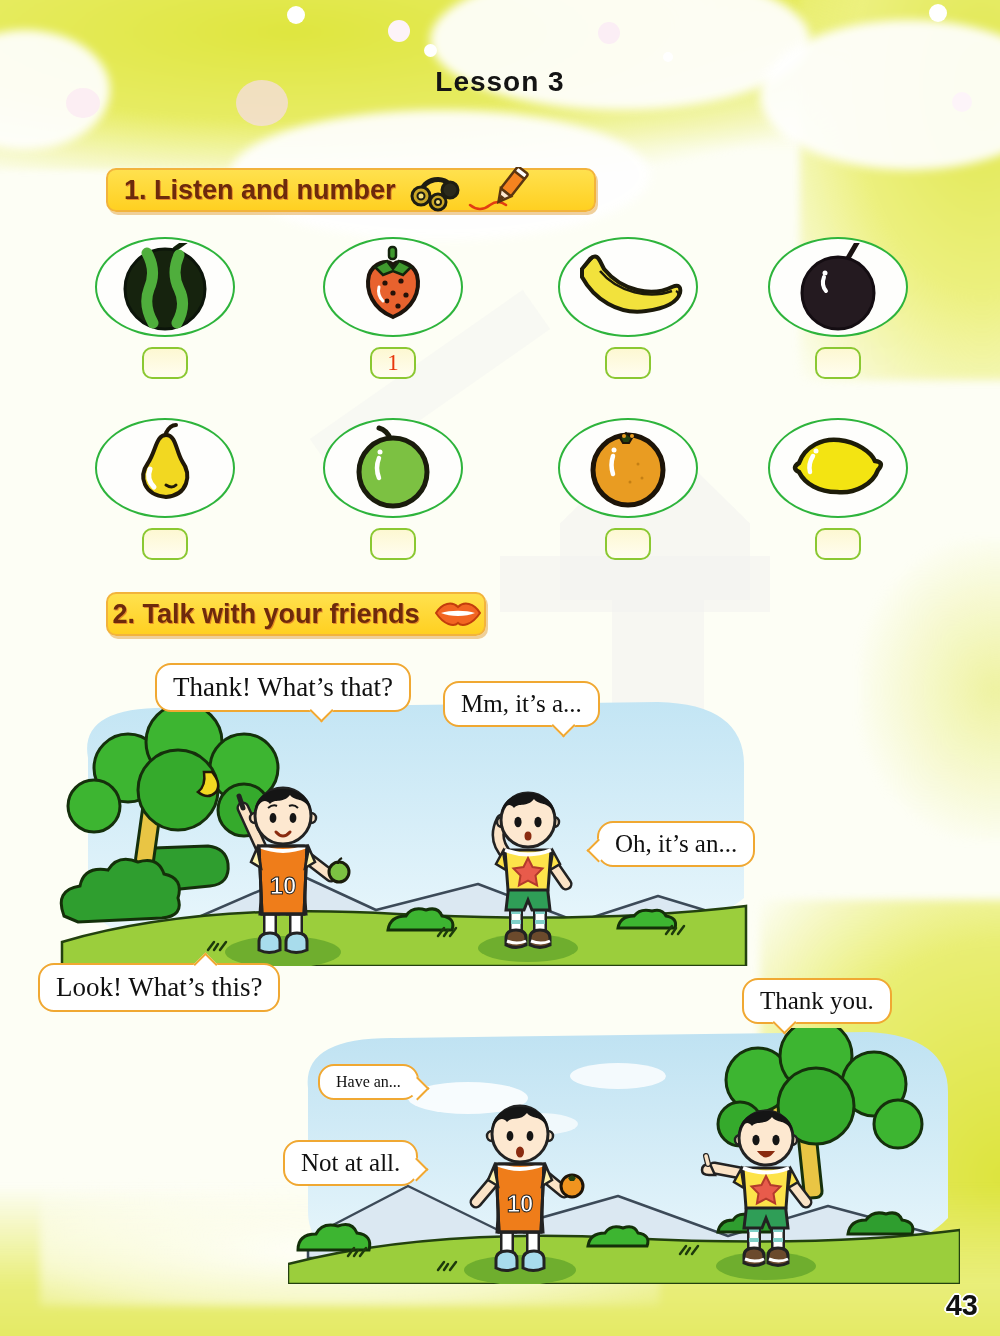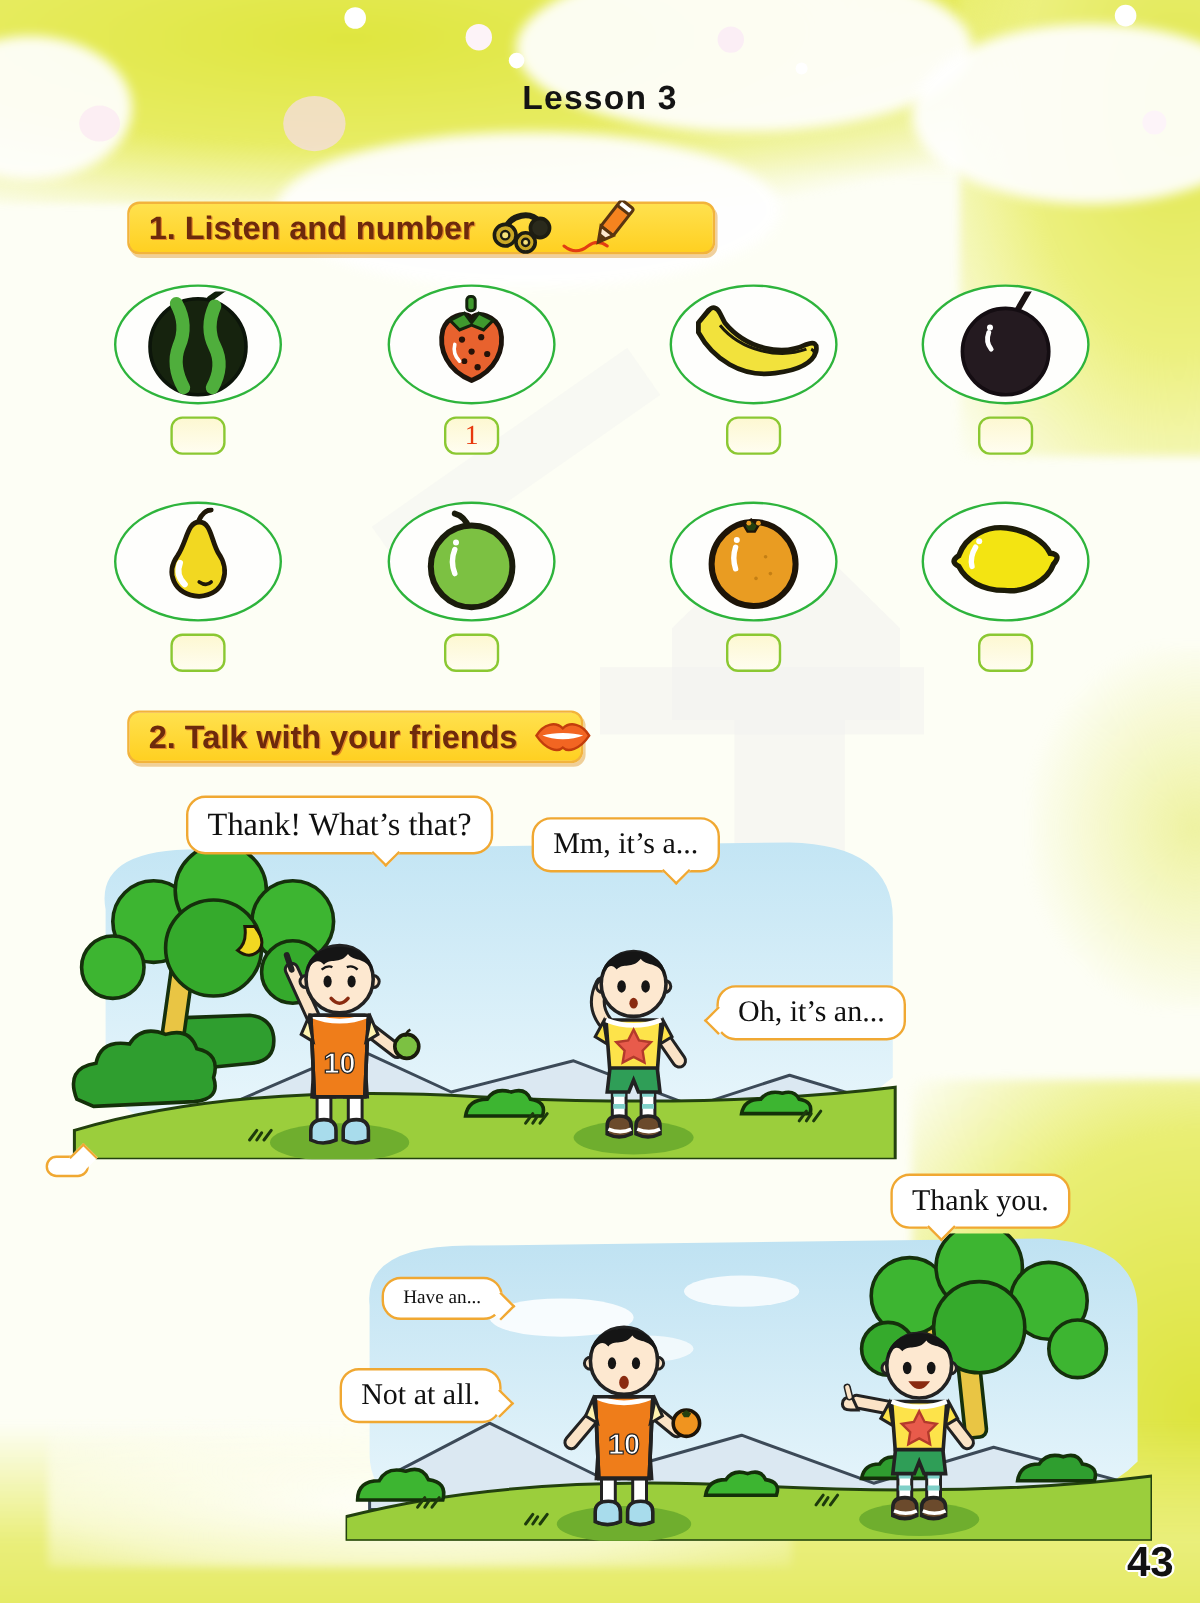--- a/index.html
+++ b/index.html
@@ -78,21 +78,21 @@
     font-family:"Liberation Serif",serif; color:#101010; white-space:nowrap;
     display:flex; align-items:center; justify-content:center; padding:7px 16px; z-index:6;
   }
   .tail{position:absolute; width:15px; height:15px; background:#fff; z-index:7;}
   .tail-bottom{bottom:-9px; transform:rotate(45deg); border-right:2.5px solid #f0a832; border-bottom:2.5px solid #f0a832;}
   .tail-top{top:-9px; transform:rotate(45deg); border-left:2.5px solid #f0a832; border-top:2.5px solid #f0a832;}
   .tail-left{left:-9px; transform:rotate(45deg); border-left:2.5px solid #f0a832; border-bottom:2.5px solid #f0a832;}
   .tail-right{right:-9px; transform:rotate(45deg); border-right:2.5px solid #f0a832; border-top:2.5px solid #f0a832;}
   .scene{position:absolute; z-index:2;}
   .page-number{
-    position:absolute; right:22px; bottom:14px; font-size:35px; font-weight:bold; color:#111;
+    position:absolute; right:22px; bottom:14px; font-size:29px; font-weight:bold; color:#111;
     text-shadow:-2px 0 #fff,2px 0 #fff,0 -2px #fff,0 2px #fff,-1px -1px #fff,1px 1px #fff,-1px 1px #fff,1px -1px #fff;
     z-index:8;
   }
 </style>
 </head>
 <body>
 
 <div class="page">
 
   <div class="wash wash-top"></div>
@@ -263,21 +263,21 @@
         <path d="M16,44 q-8,-4 0,-9 C22,18 40,10 56,12 C74,14 88,24 92,33 q10,1 3,9 C90,56 72,66 54,64 C36,64 22,56 16,44 Z" fill="#f3e412" stroke="#1d1c08" stroke-width="4.5"></path>
         <path d="M30,28 q-5,8 -3,16" stroke="#fff" stroke-width="4.5" fill="none" stroke-linecap="round"></path>
         <circle cx="33" cy="23" r="2.5" fill="#fff"></circle>
       </svg>
     </div>
     <div class="ans-box">
       <span class="ans-val"></span>
     </div>
   </div>
 
-  <div class="section-bar" style="left:78px;top:592px;width:380px;">
+  <div class="section-bar" style="left:78px;top:592px;width:380px;justify-content:center;">
     <span class="section-label">2. Talk with your friends</span>
     <span class="section-icons">
       <svg width="52" height="34" viewBox="0 0 52 34">
         <path d="M4,16 C10,6 20,4 26,10 C32,4 42,6 48,16 C40,28 30,30 26,26 C22,30 12,28 4,16 Z" fill="#f26522" stroke="#c23d0c" stroke-width="2"></path>
         <path d="M9,16 C18,13 34,13 43,16 C34,20 18,20 9,16 Z" fill="#fff"></path>
       </svg>
     </span>
   </div>
 
   <div class="scene" style="left:58px;top:698px;width:690px;height:268px;">
@@ -519,20 +519,21 @@
     <span>Mm, it’s a...</span>
     <span class="tail tail-bottom" style="left:72%;"></span>
   </div>
 
   <div class="bubble" style="left:597px;top:821px;font-size:25px;">
     <span>Oh, it’s an...</span>
     <span class="tail tail-left" style="top:45%;"></span>
   </div>
 
   <div class="bubble" style="left:38px;top:963px;font-size:27px;">
+    <span>Look! What’s this?</span>
     <span class="tail tail-top" style="left:66%;"></span>
   </div>
 
   <div class="bubble" style="left:742px;top:978px;font-size:25px;">
     <span>Thank you.</span>
     <span class="tail tail-bottom" style="left:22%;"></span>
   </div>
 
   <div class="bubble" style="left:318px;top:1064px;font-size:16px;">
     <span>Have an...</span>

